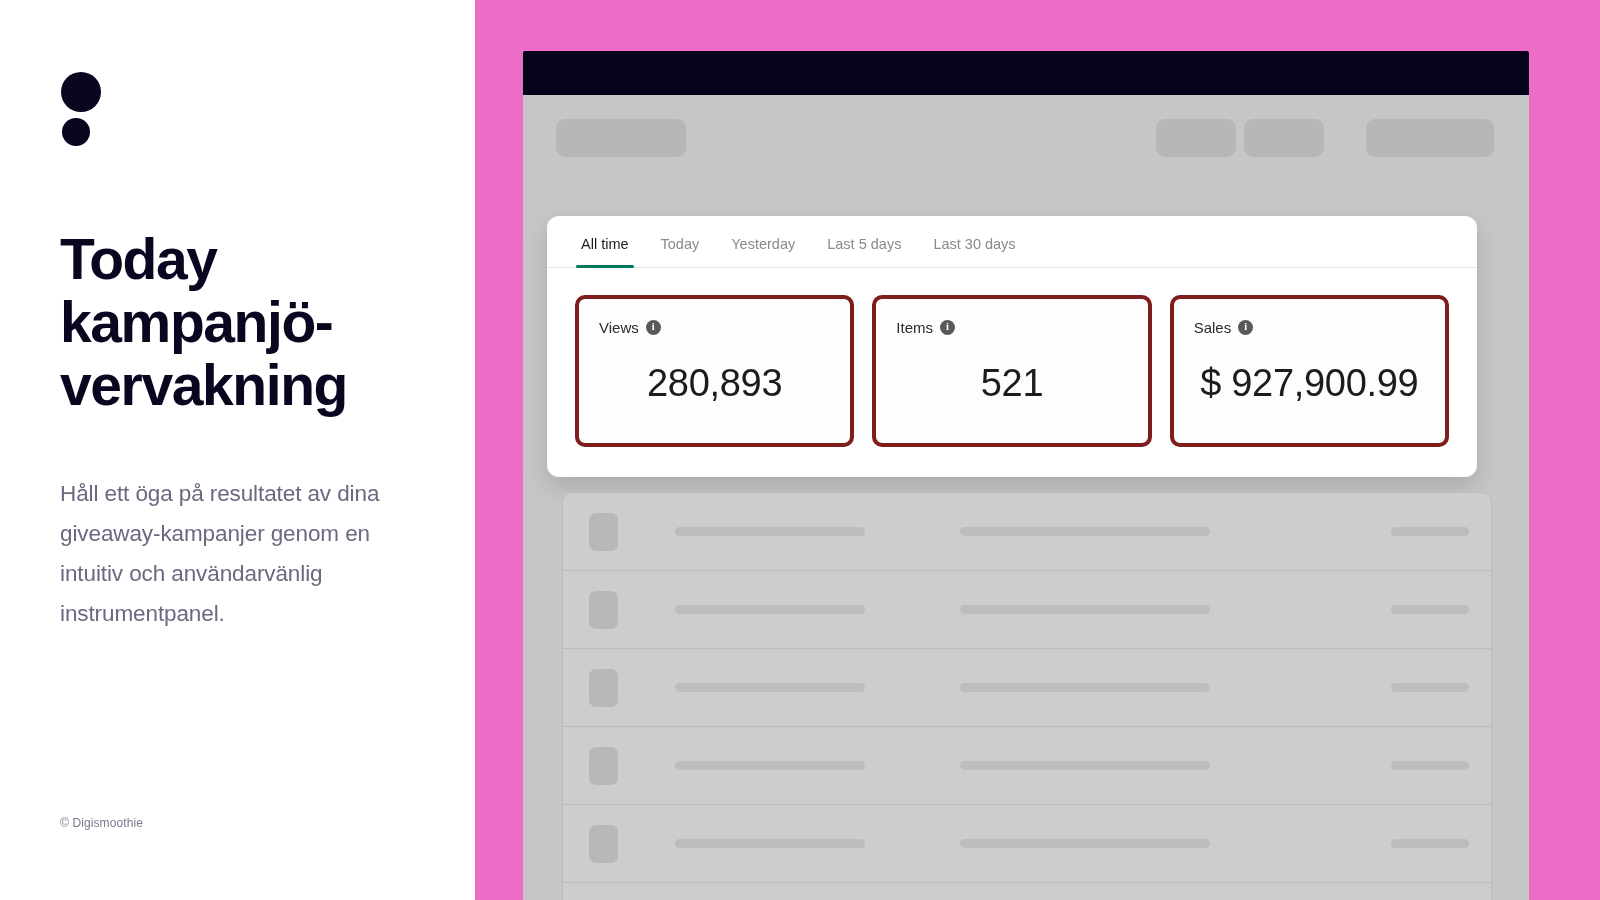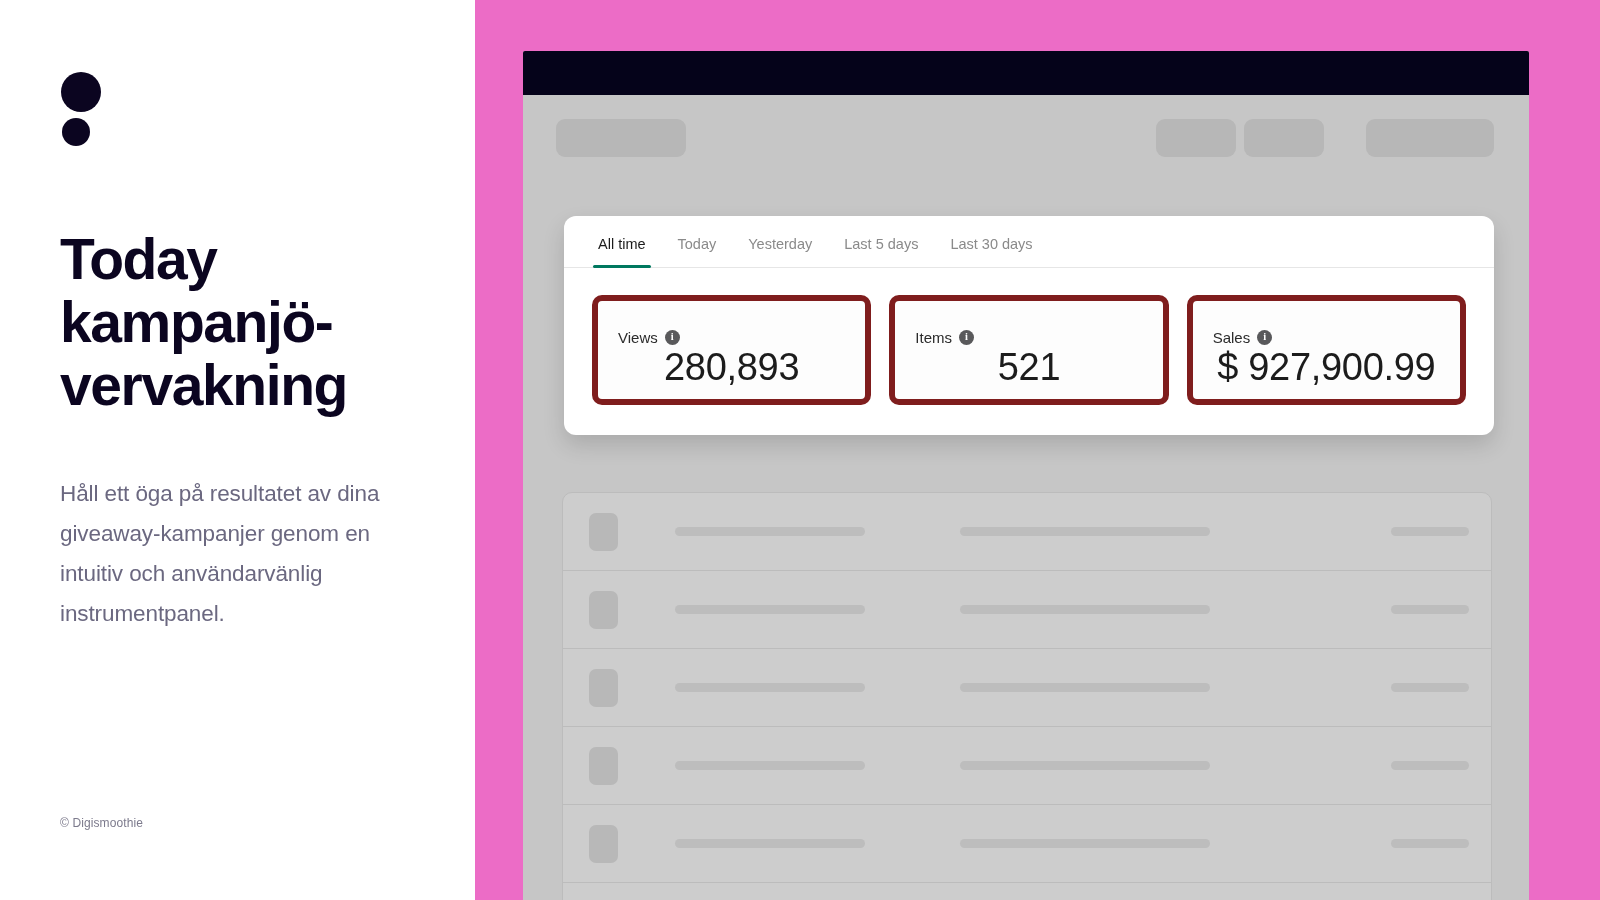--- a/index.html
+++ b/index.html
@@ -130,21 +130,21 @@
     height: 38px;
   }
   .pill-left   { left: 33px;  width: 130px; }
   .pill-r1     { right: 293px; width: 80px; }
   .pill-r2     { right: 205px; width: 80px; }
   .pill-r3     { right: 35px;  width: 128px; }
 
   
   .metrics-panel {
     position: absolute;
-    left: 41px;
+    left: 24px;
     top: 121px;
     width: 930px;
     background: #ffffff;
     border-radius: 12px;
     box-shadow: 0 10px 22px rgba(0,0,0,0.14);
   }
 
   .tabs {
     display: flex;
     align-items: flex-end;
@@ -176,24 +176,24 @@
   }
 
   .cards {
     display: flex;
     gap: 18px;
     padding: 27px 28px 30px 28px;
   }
   .card {
     flex: 1 1 0;
     background: #fdfdfd;
-    border: 6px solid #7f1d1d;
+    border: 4px solid #7f1d1d;
     border-radius: 10px;
-    height: 110px;
-    padding: 28px 20px 0 20px;
+    height: 152px;
+    padding: 20px 20px 0 20px;
     display: flex;
     flex-direction: column;
   }
   .card-head {
     display: flex;
     align-items: center;
     gap: 7px;
     font-size: 15px;
     color: #2b2b2b;
   }

